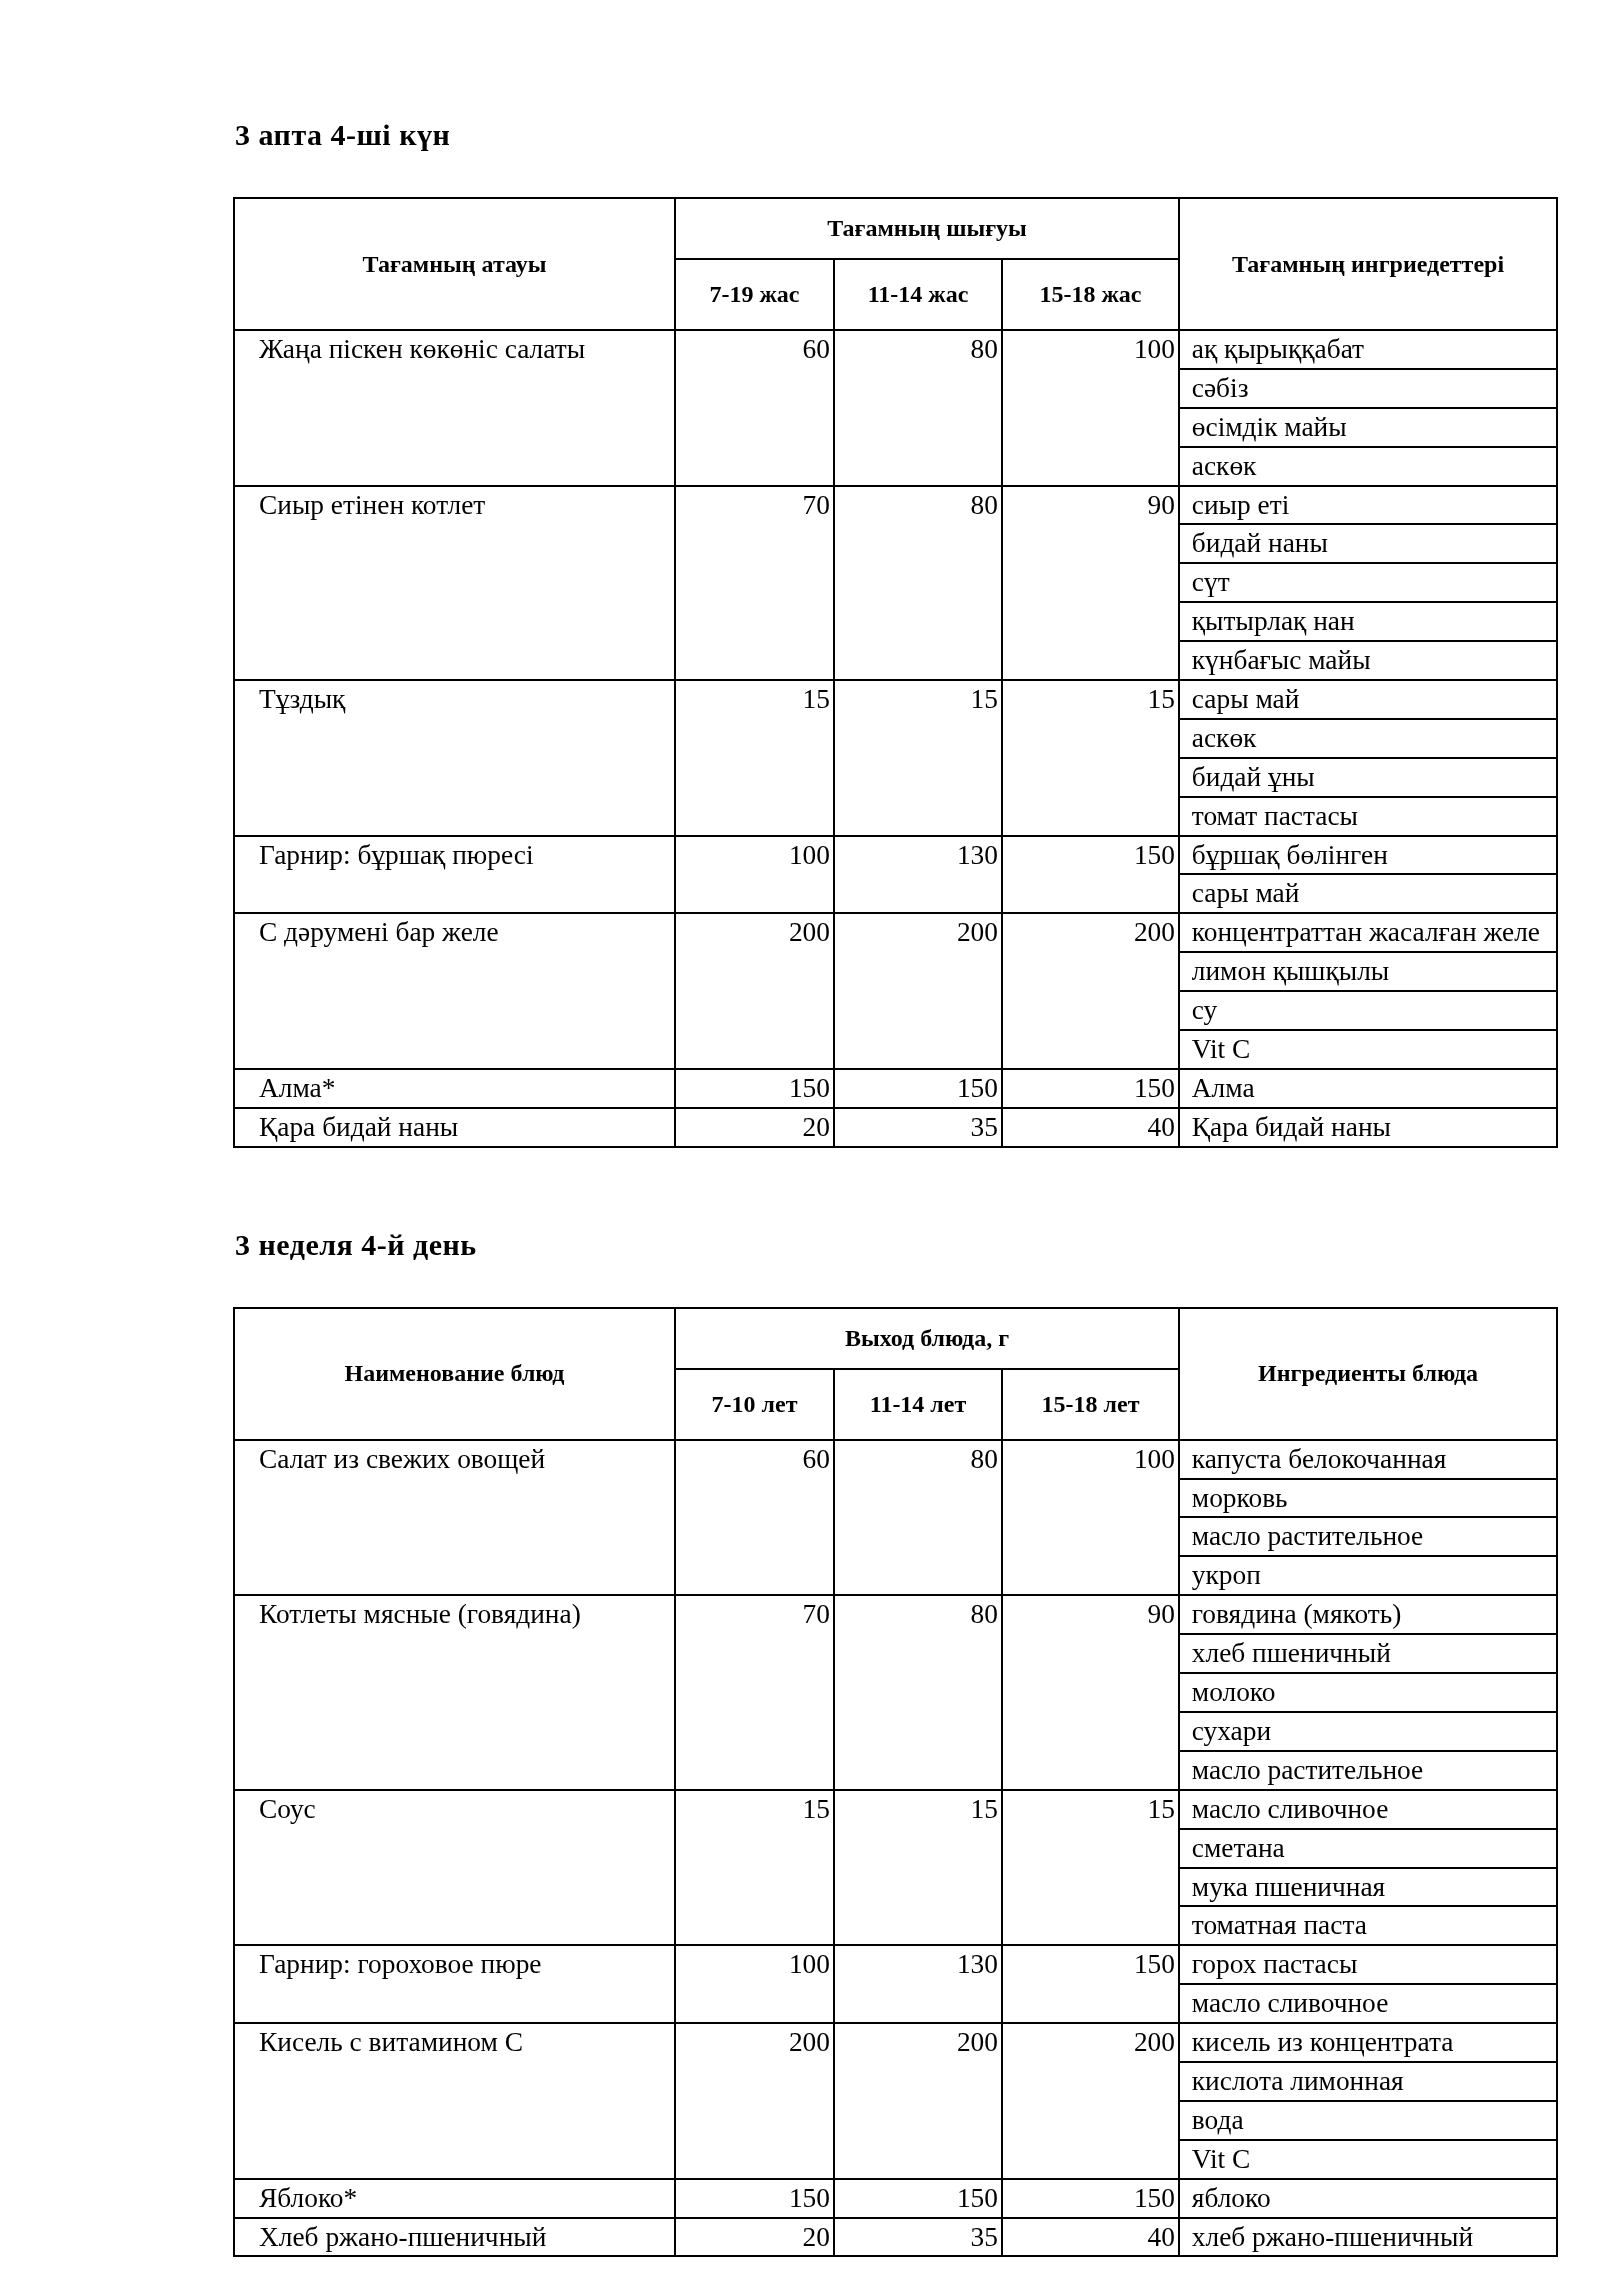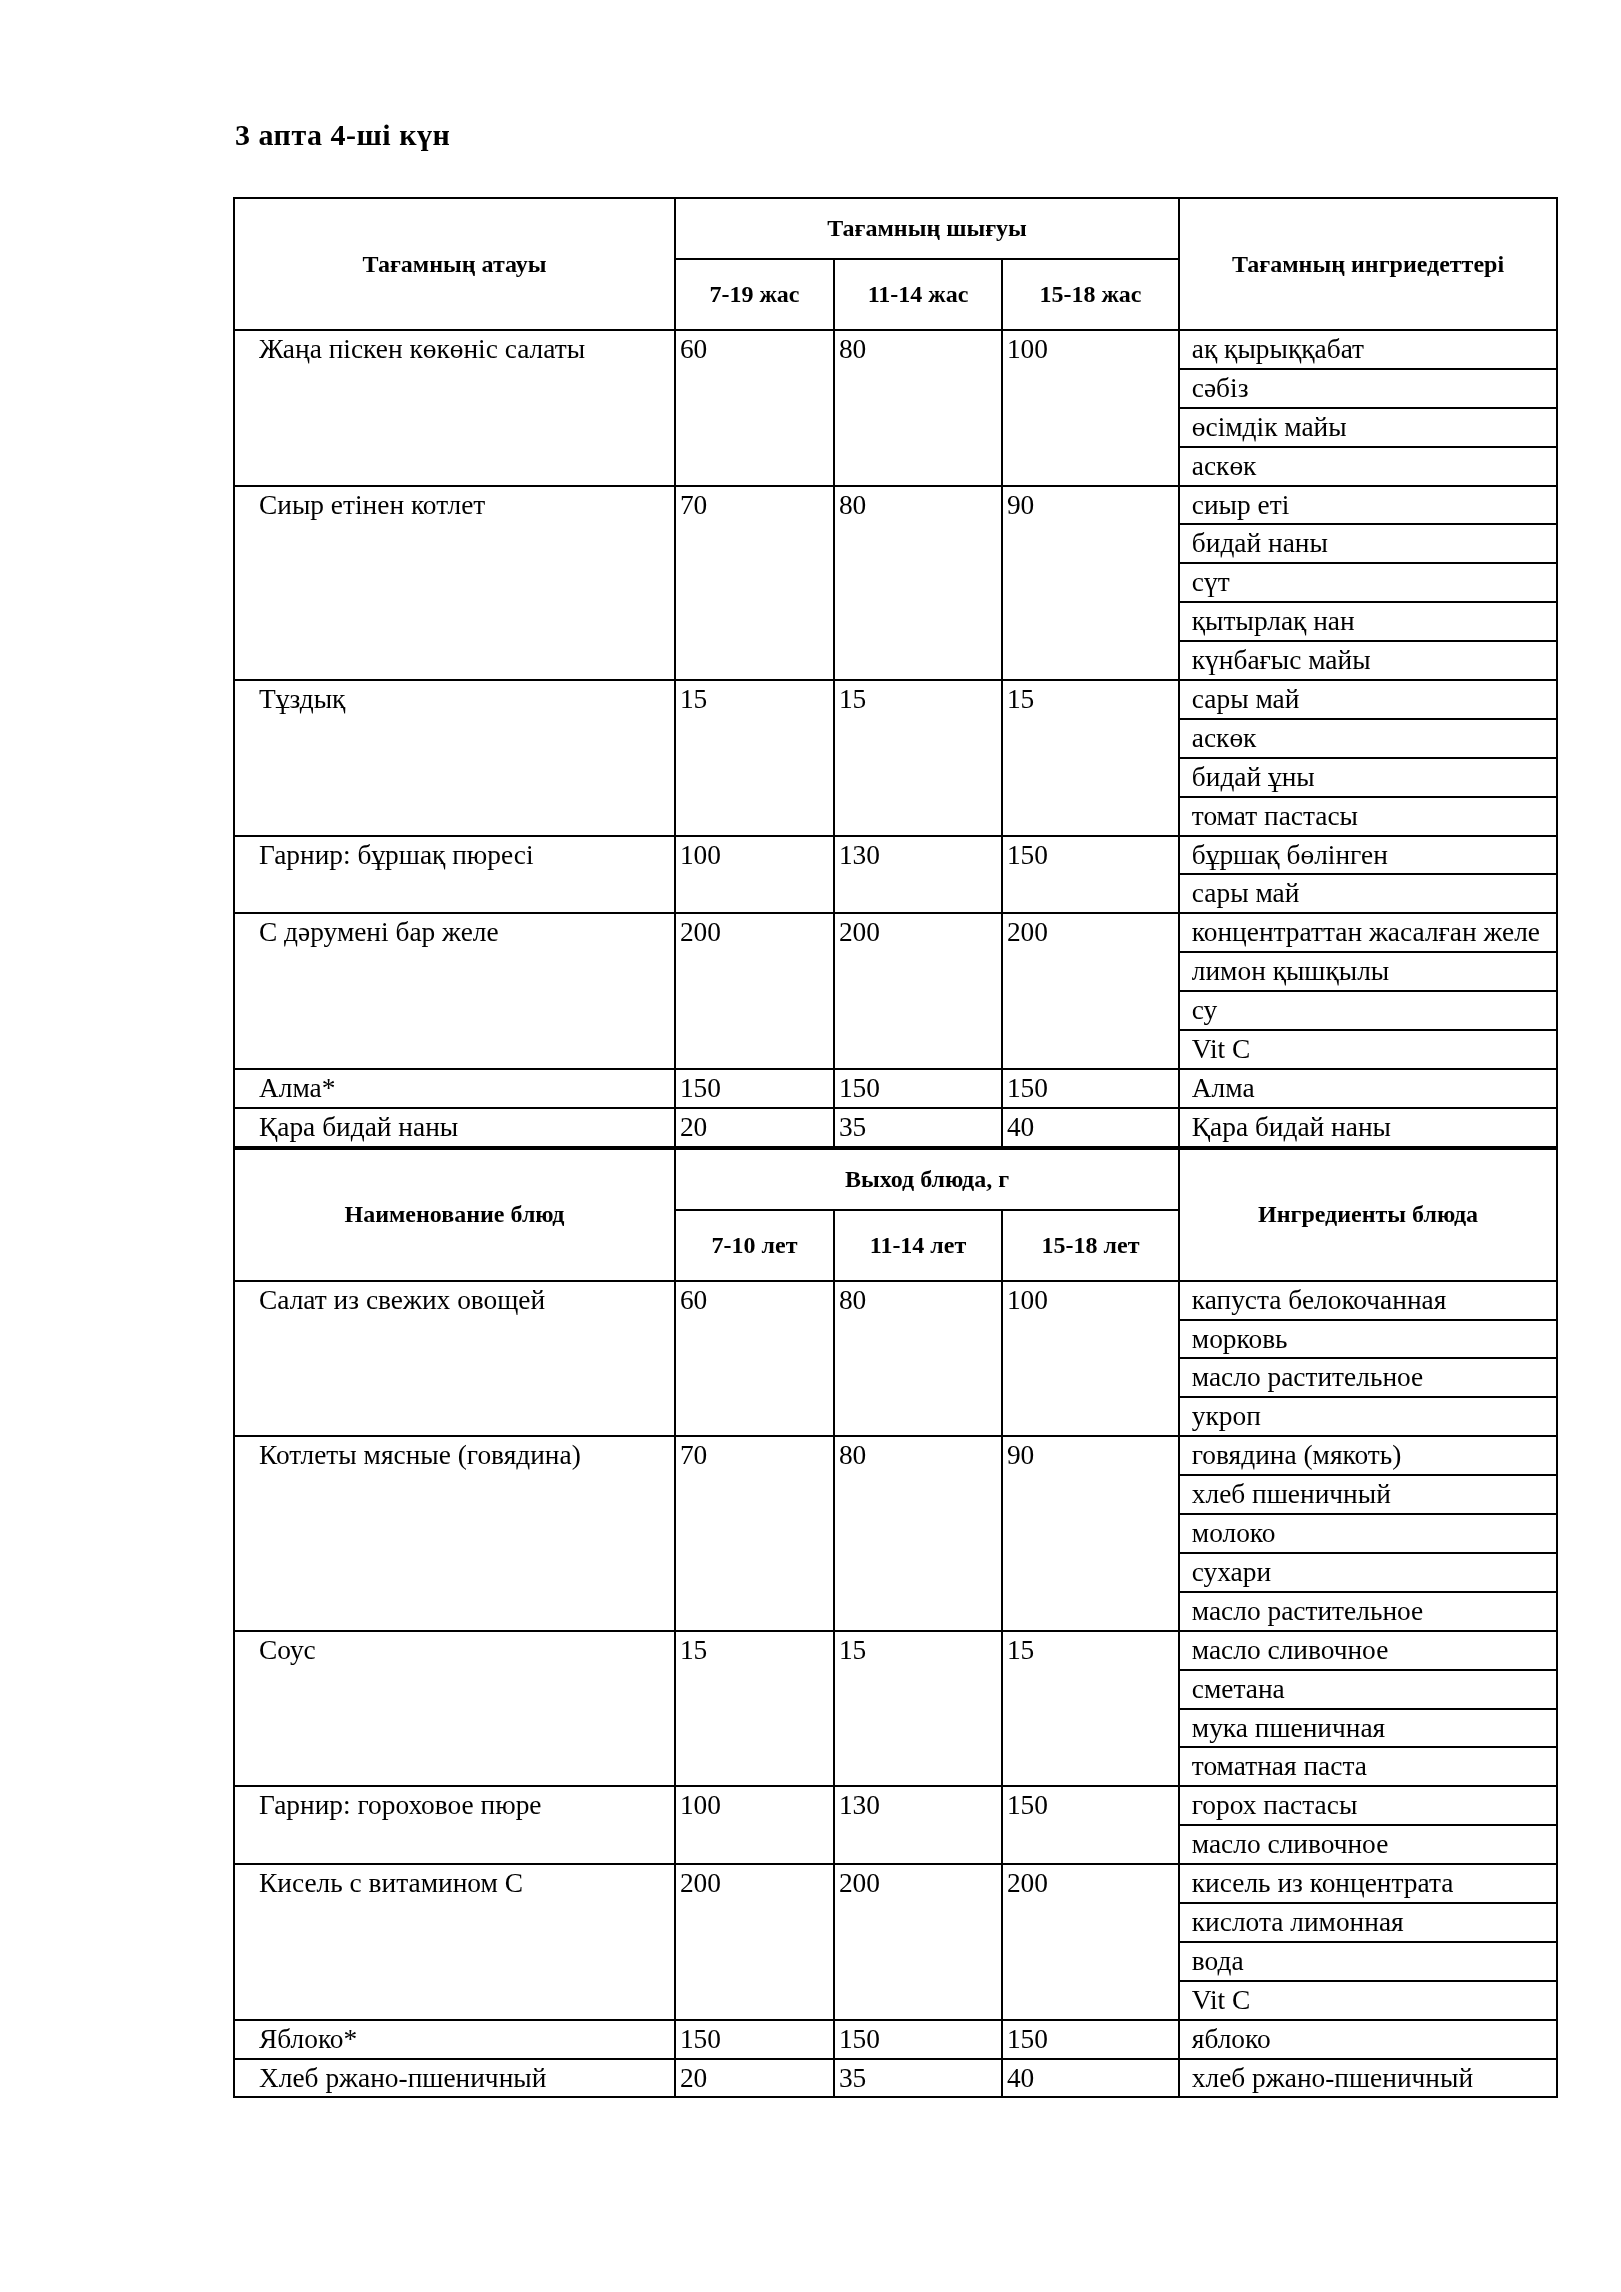--- a/index.html
+++ b/index.html
@@ -39,21 +39,21 @@
   .menu thead tr.hrow-top { height: 61px; }
   .menu thead tr.hrow-sub { height: 71px; }
 
   .menu td {
     font-size: 27.4px;
     line-height: 32px;
     padding: 2px 7.8px 2.9px 9.8px;
     vertical-align: top;
   }
   .menu td.dish { padding-left: 24px; }
-  .menu td.val  { text-align: left; padding-left: 3.9px; padding-right: 3px; margin-left: 48px; }
+  .menu td.val  { text-align: right; padding-left: 3.9px; padding-right: 3px; margin-left: 48px; }
   .menu td.ing  { padding-left: 11.8px; }
 
   
   .menu tbody tr.group-start td { border-top-width: 2.9px; }
 </style>
 </head>
 <body>
 
 <div class="page">
 
@@ -169,20 +169,21 @@
             <td class="val">20</td>
             <td class="val">35</td>
             <td class="val">40</td>
             <td class="ing">Қара бидай наны</td>
           </tr>
         </tbody>
     </table>
   </div>
 
   <div class="section section-second">
+    <div class="section-title">3 неделя 4-й день</div>
     <table class="menu">
       <colgroup>
         <col style="width:441px">
           <col style="width:159px">
           <col style="width:168px">
         <col style="width:177px">
           <col style="width:378px">
       </colgroup>
       <thead>
         <tr class="hrow-top">

